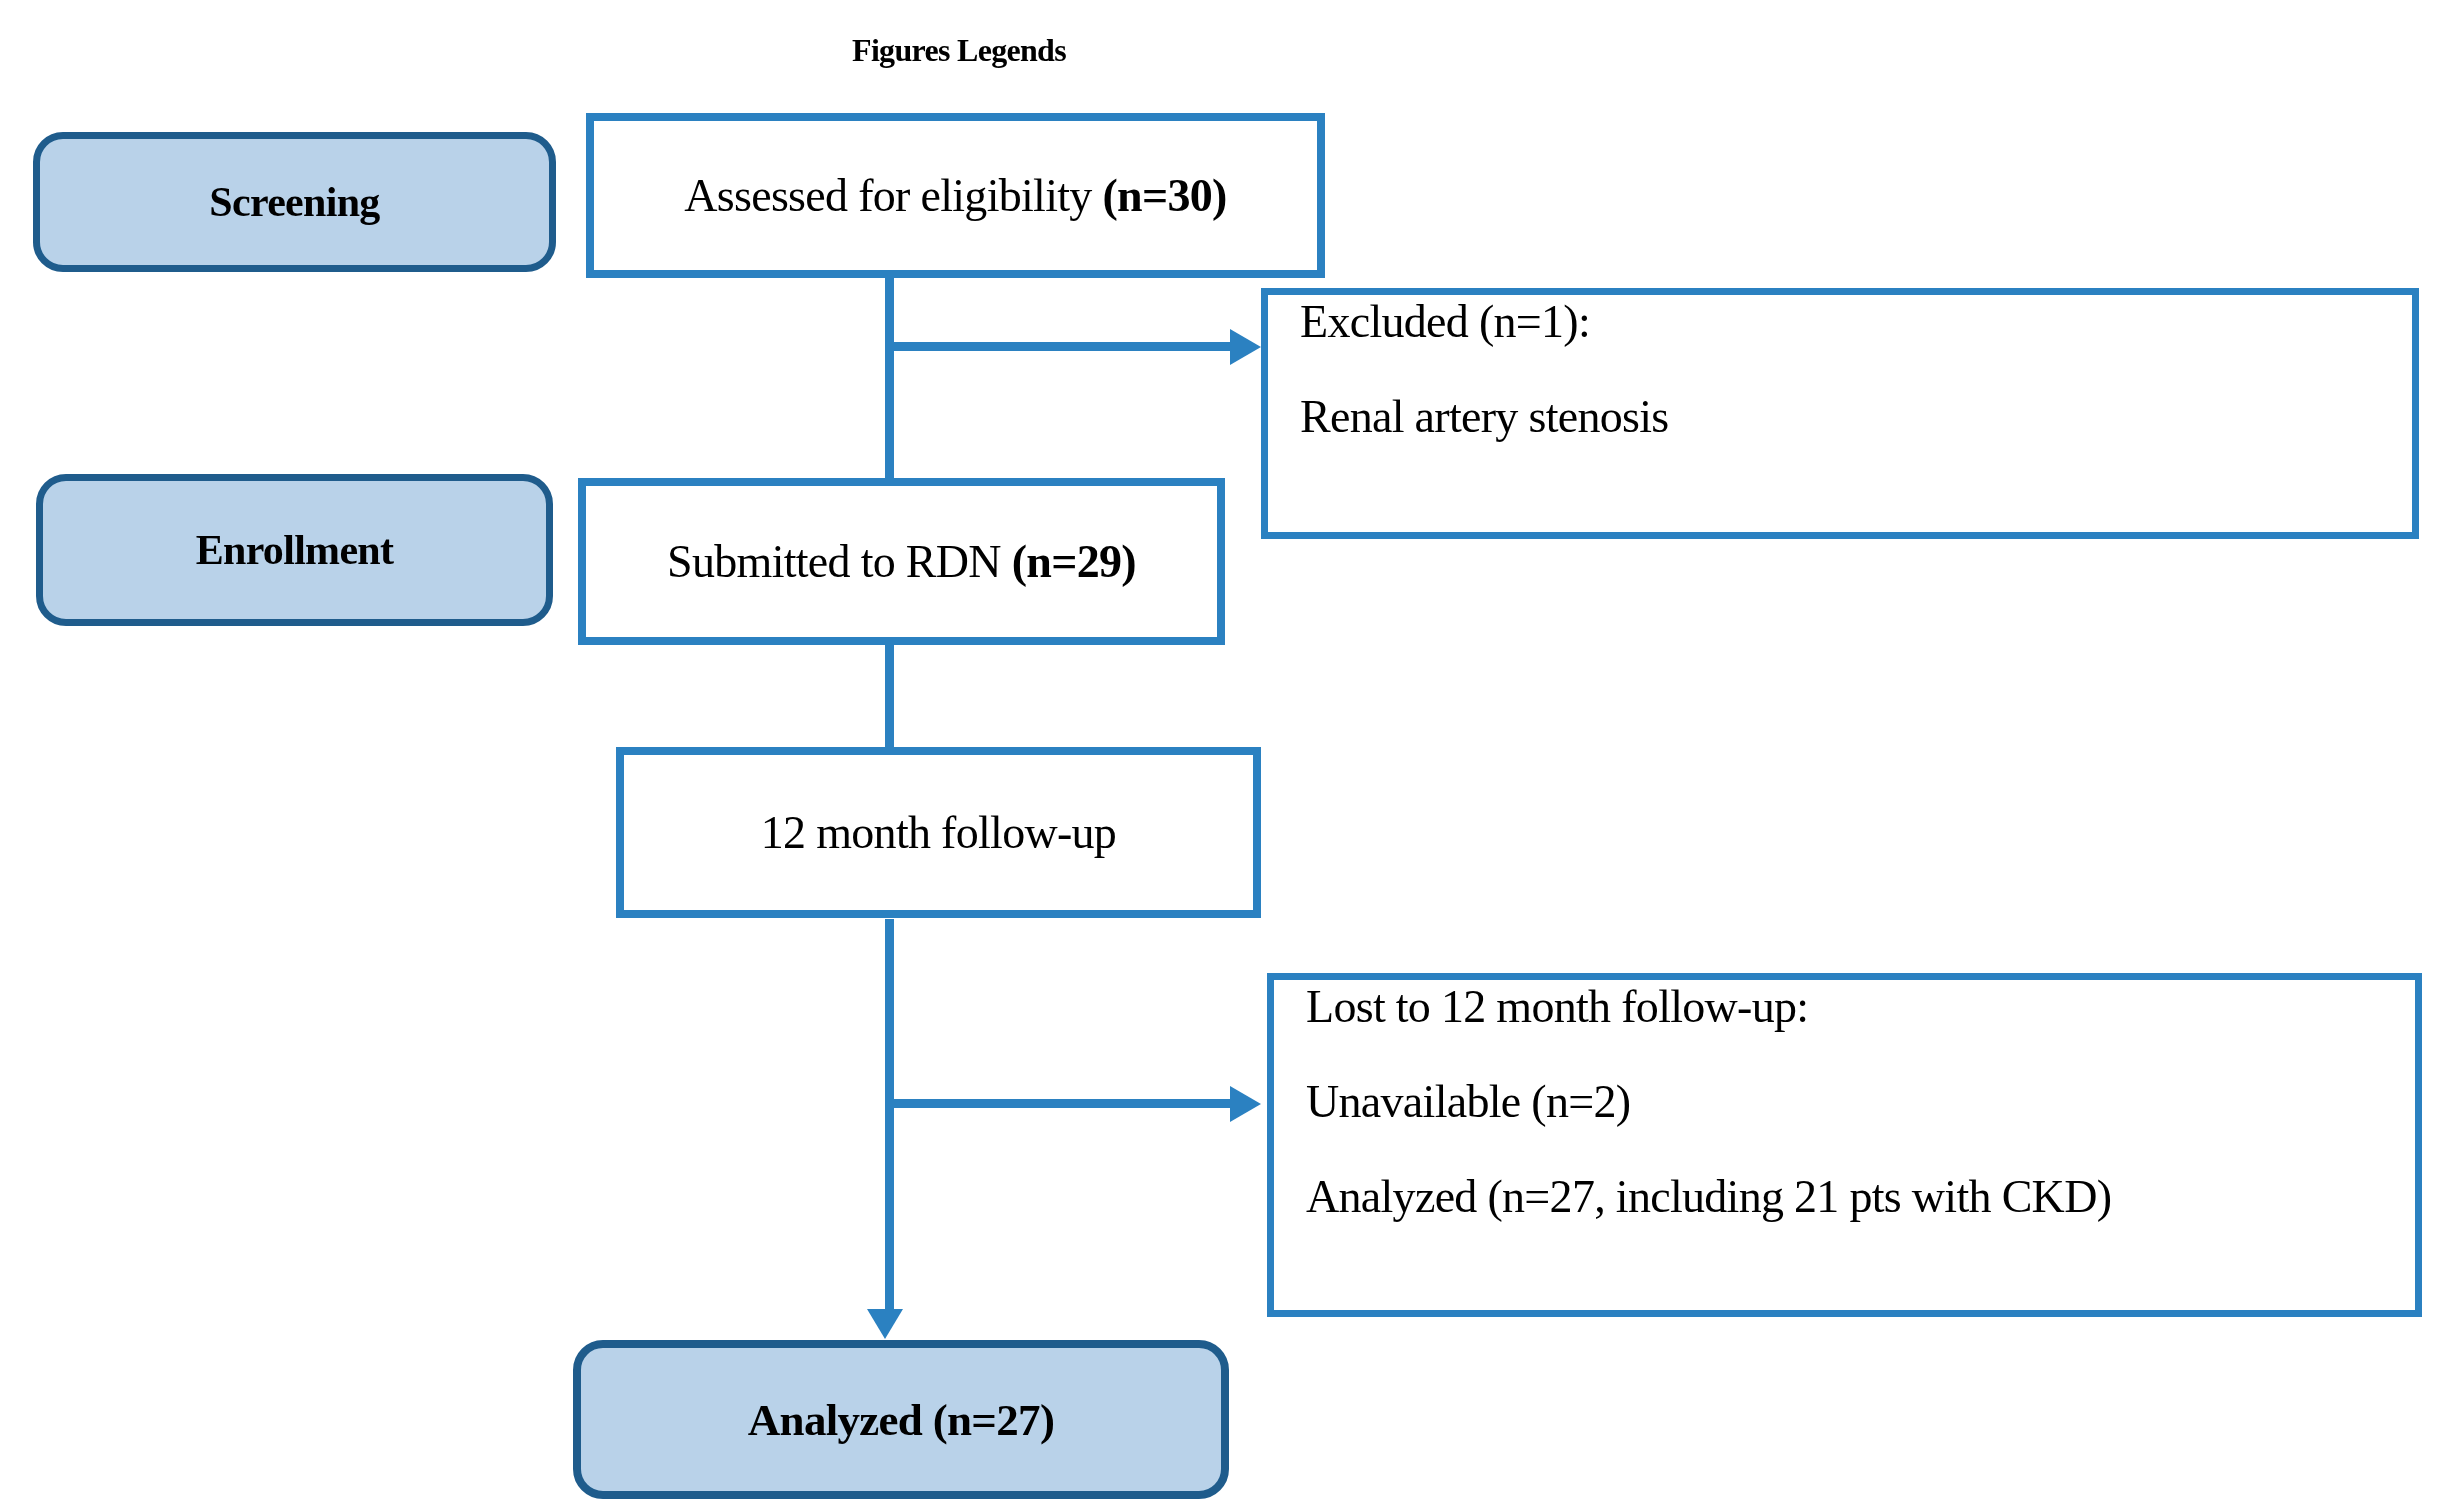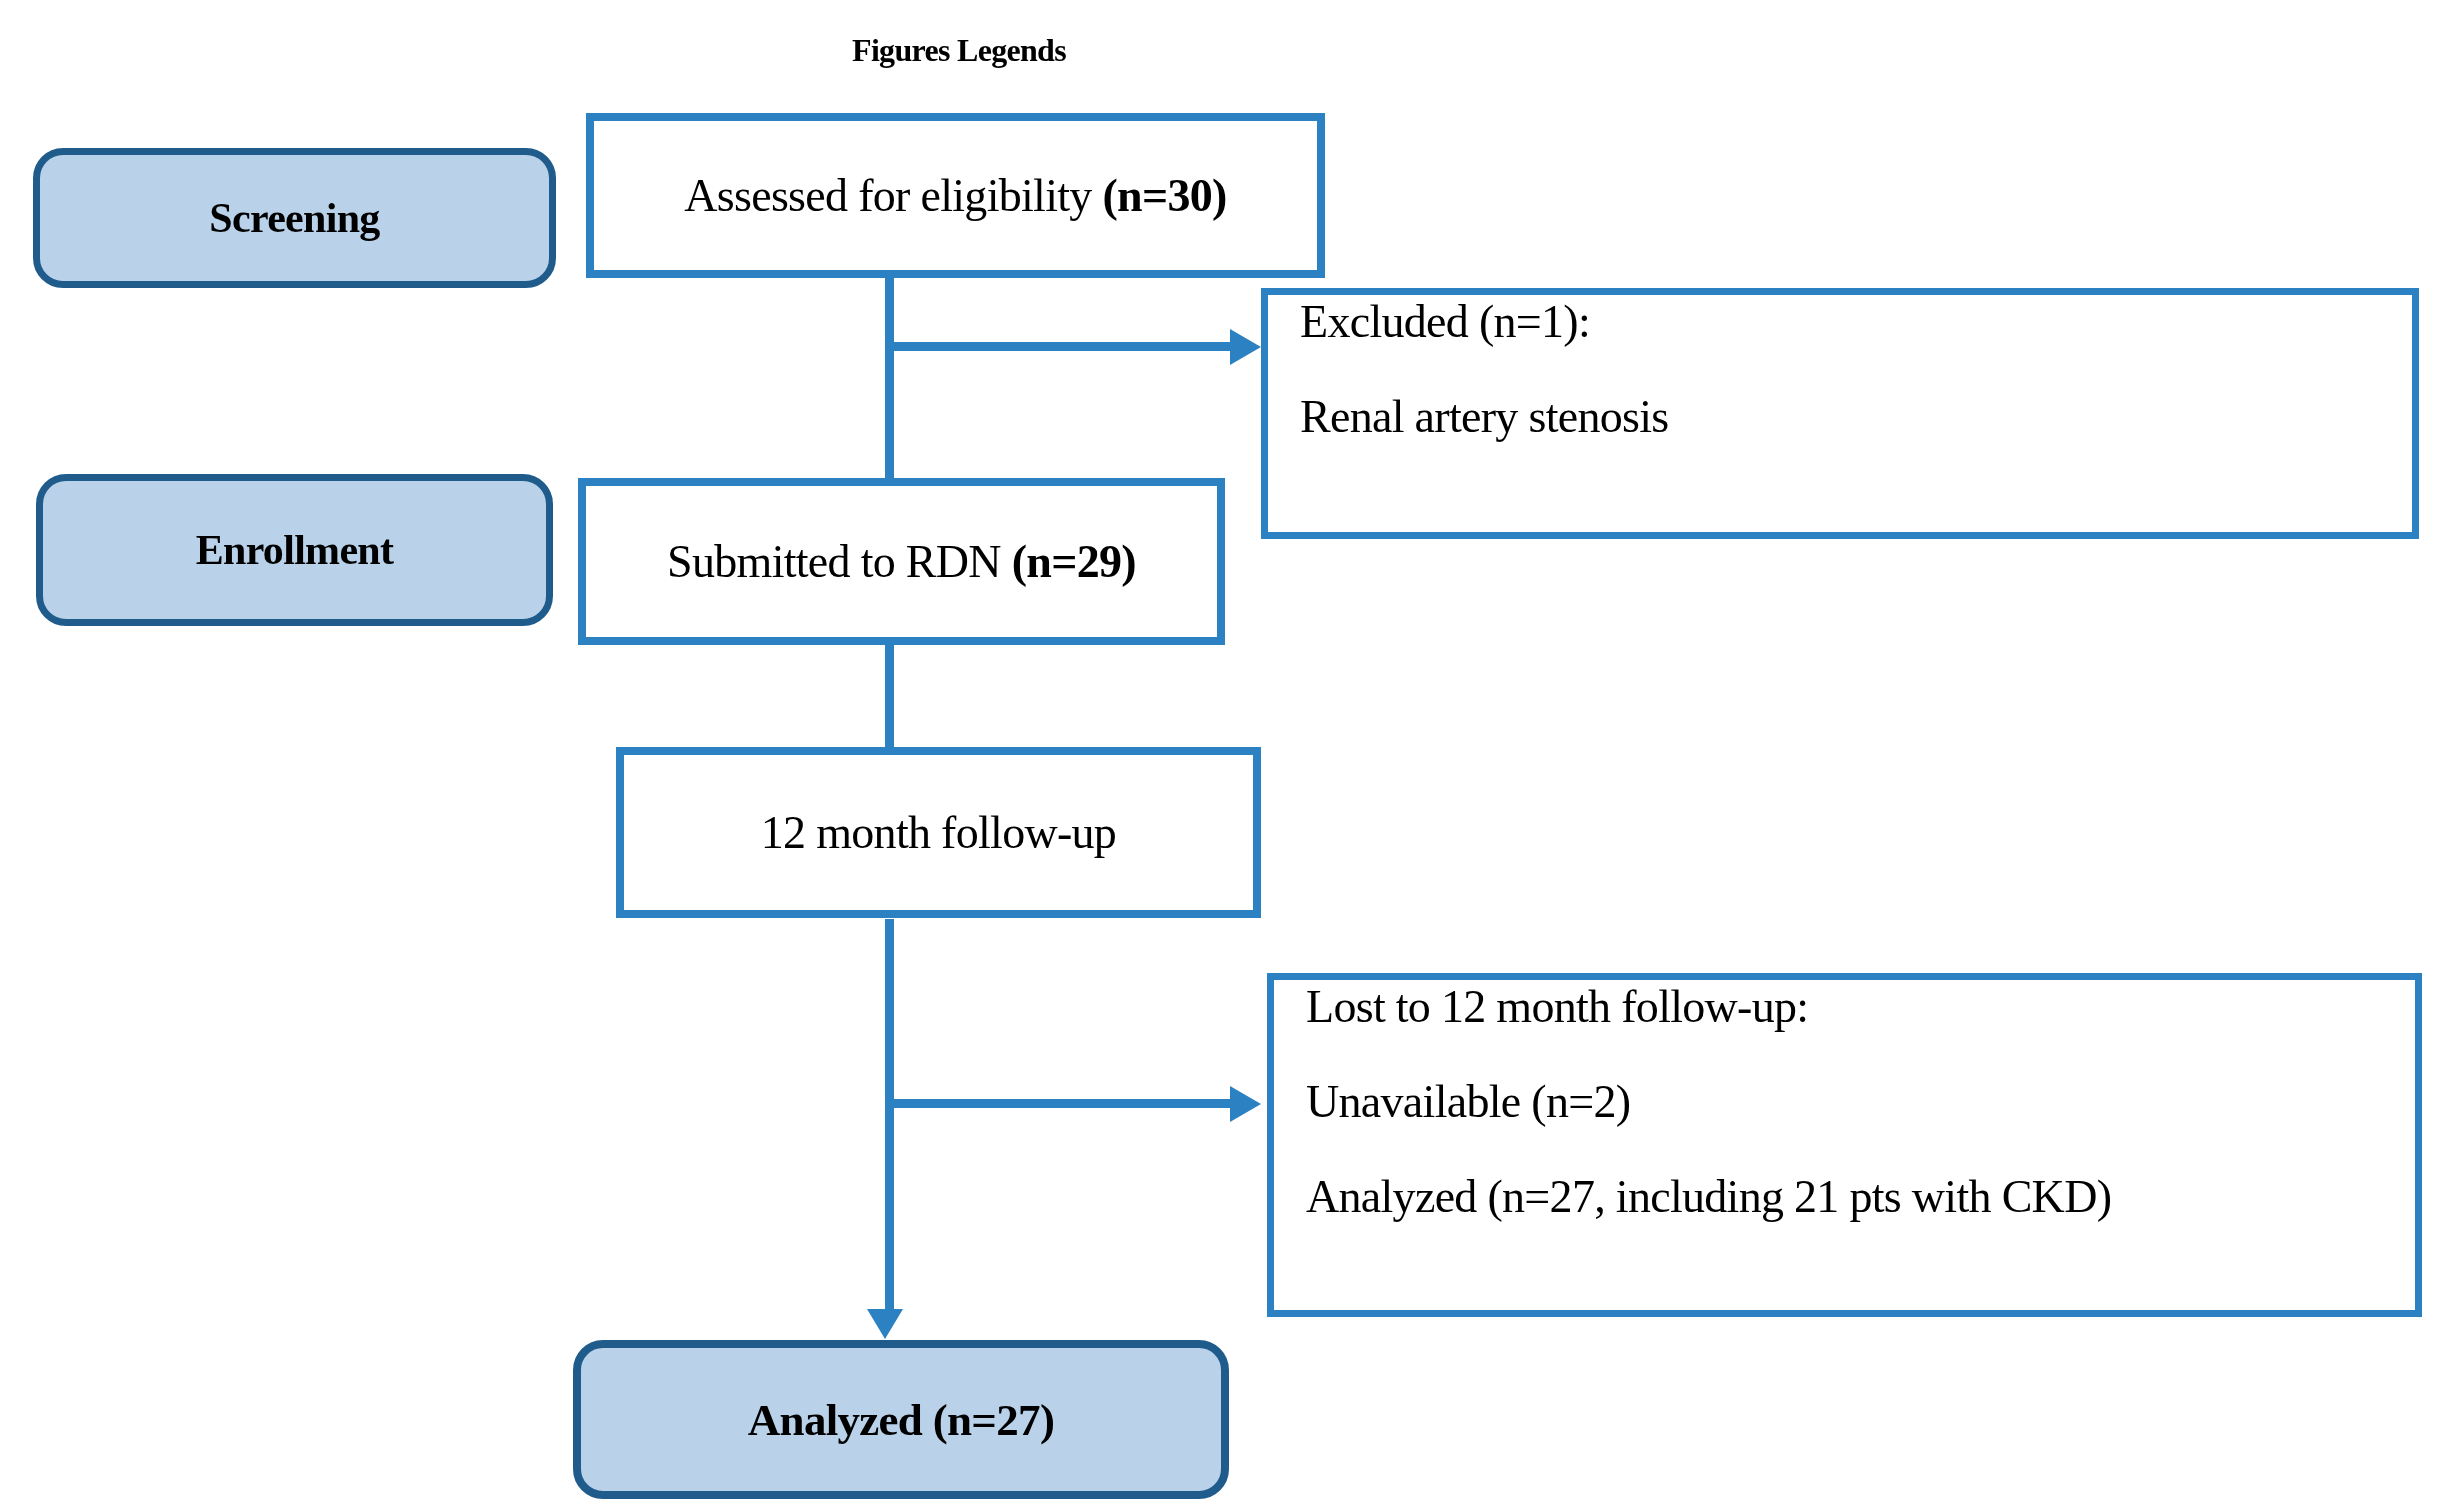--- a/index.html
+++ b/index.html
@@ -30,21 +30,21 @@
   }
   .sidebox{
     border:7.3px solid var(--line-blue,#2b81c1);
     background:#ffffff;
     flex-direction:column;align-items:flex-start;justify-content:flex-start;
     gap:42px;padding-left:32px;padding-right:13.2px;
     font-size:46px;letter-spacing:-0.7px;
   }
   .sidebox span{display:block;white-space:nowrap;}
   
-  .screening {left:33px;  top:132px;  width:523px;  height:140px;margin-top:16px;}
+  .screening {left:33px;  top:132px;  width:523px;  height:140px;}
   .enrollment{left:36px;  top:474px;  width:517px;  height:152px;}
   .assessed  {left:574px; top:113px;  width:739px; height:165px;margin-left:12px;}
   .submitted {left:578px; top:478px;  width:647px;  height:167px;}
   .followup  {left:572px; top:747px; width:645px;  height:171px;margin-left:44px;}
   .analyzed  {left:573px; top:1340px; width:656px;  height:159px;
               border-width:8px;font-size:45px;font-weight:bold;}
   .excluded  {left:1261px;top:288px;  width:1158px; height:251px;}
   .lost      {left:1267px;top:973px; width:1155px; height:344px;}
   
   .conn{position:absolute;background:var(--line-blue,#2b81c1);}

